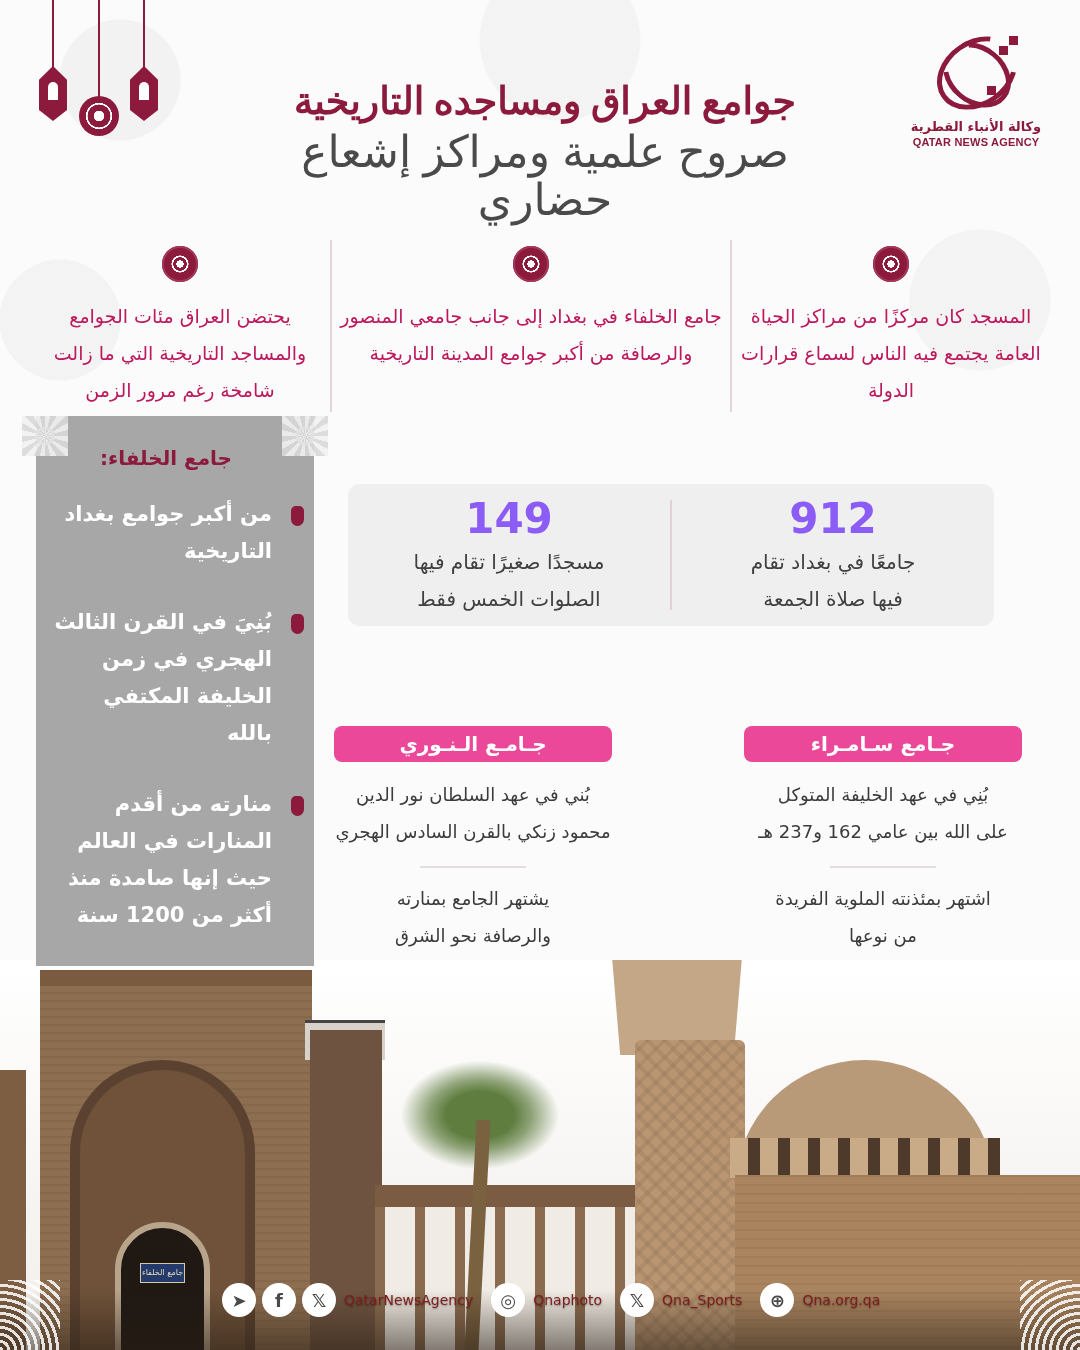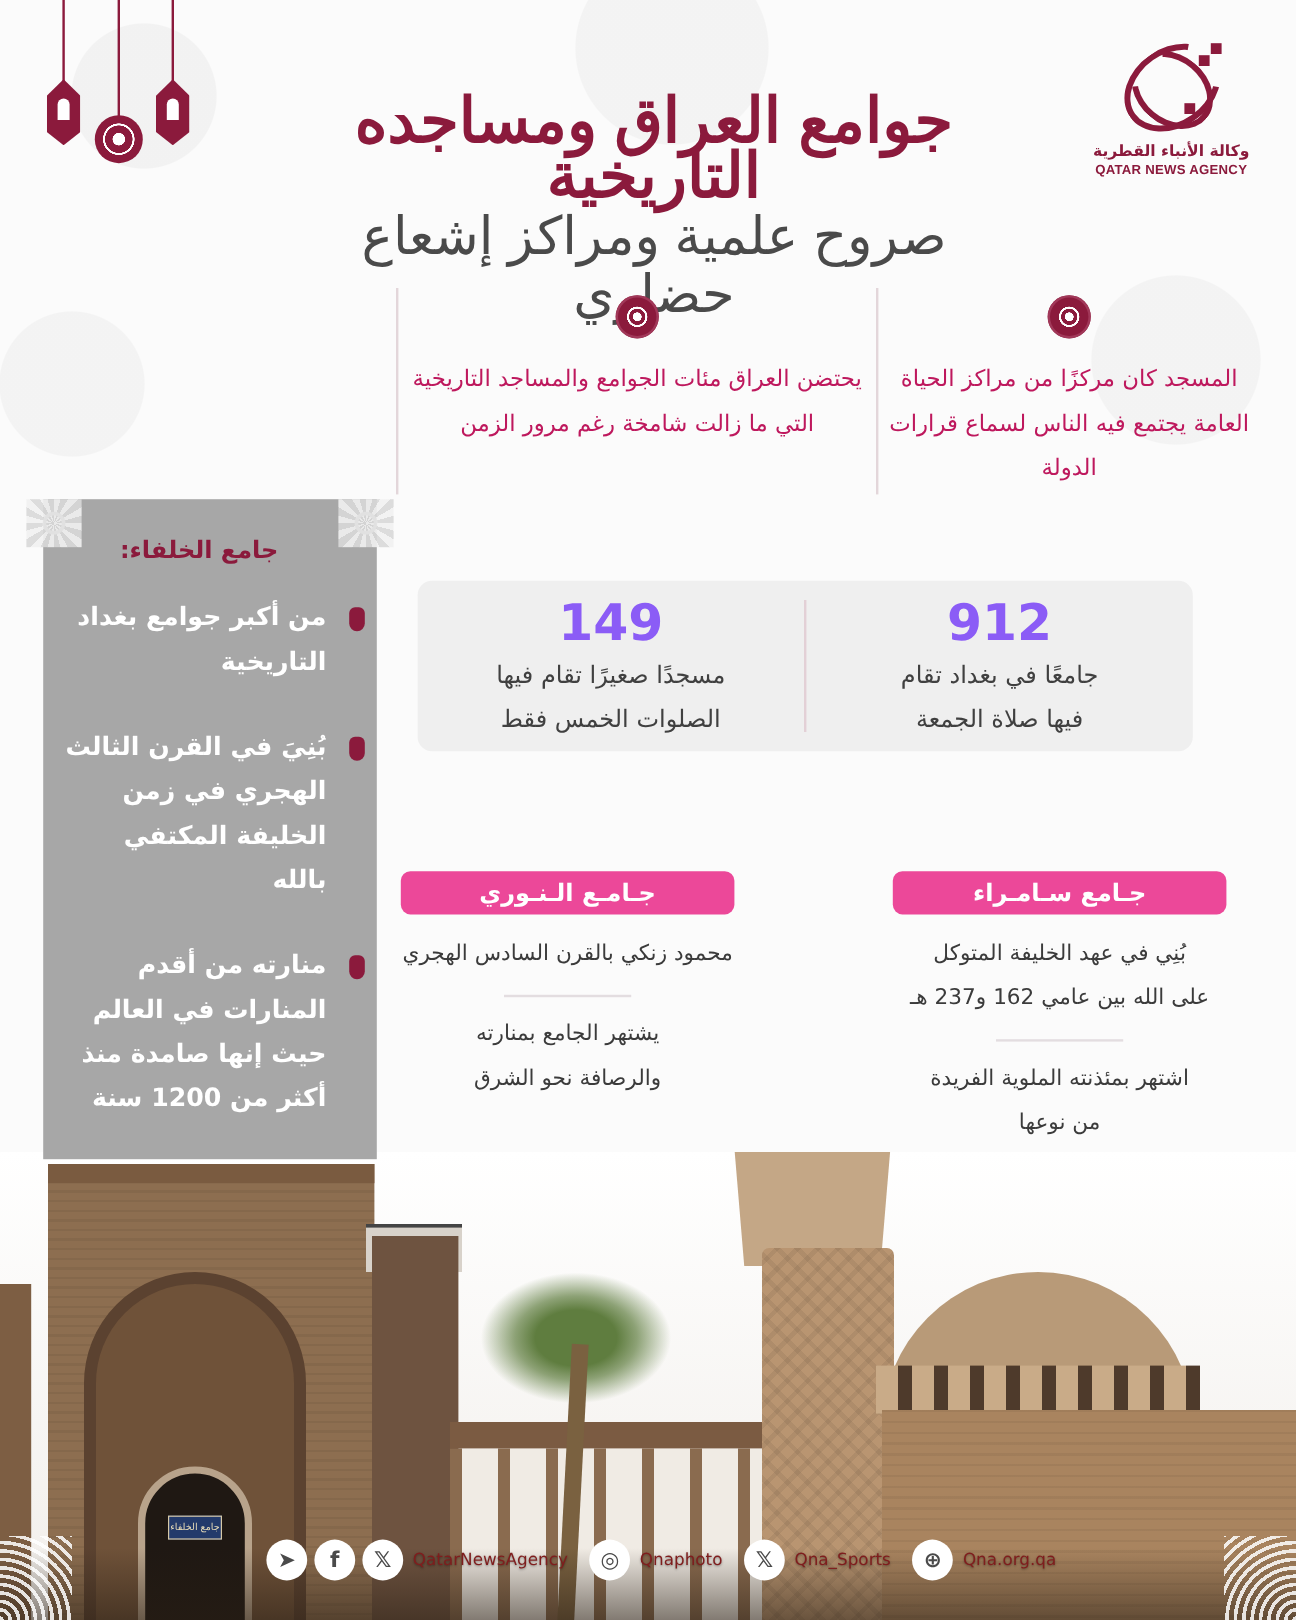--- a/index.html
+++ b/index.html
@@ -108,22 +108,22 @@
   .lanterns { position: absolute; left: 30px; top: 0; width: 140px; height: 160px; }
   .lantern-string { position: absolute; top: 0; width: 2px; background: #8b1a3c; }
   .lantern { position: absolute; background: #8b1a3c; }
   .lantern.side { width: 28px; height: 55px; border-radius: 14px 14px 4px 4px; clip-path: polygon(50% 0, 100% 25%, 100% 80%, 50% 100%, 0 80%, 0 25%); }
   .lantern.center { width: 40px; height: 40px; border-radius: 50%;
     background: radial-gradient(circle, #ffffff 0 18%, #8b1a3c 19% 40%, #ffffff 41% 46%, #8b1a3c 47%); }
   .lantern-window { position: absolute; left: 9px; top: 16px; width: 10px; height: 18px; background: #fff; border-radius: 5px 5px 0 0; }
 
   .title-block { position: absolute; left: 230px; top: 78px; width: 630px; text-align: center; }
   .title-main {
-    font-family: Liberation Sans, sans-serif; font-weight: bold;
-    font-size: 52px; color: #8b1a3c; line-height: 46px;
+    font-family: Liberation Serif, serif; font-weight: bold;
+    font-size: 38px; color: #8b1a3c; line-height: 46px;
   }
   .title-sub {
     font-family: Liberation Sans, sans-serif;
     font-size: 44px; color: #4a4a4a; line-height: 48px; margin-top: 4px;
   }
 
   .logo { position: absolute; right: 36px; top: 36px; width: 136px; height: 124px; text-align: center; }
   .logo-mark { position: relative; width: 100px; height: 80px; margin: 0 auto; }
   .logo-ring {
     position: absolute; border: 5px solid #8b1a3c; border-radius: 50%;
@@ -268,20 +268,24 @@
   </div>
 </div>
 
 <div class="facts">
   <div class="fact">
     <div class="fact-icon"></div>
     <div class="fact-text">المسجد كان مركزًا من مراكز الحياة العامة يجتمع فيه الناس لسماع قرارات الدولة</div>
   </div>
   <div class="fact">
     <div class="fact-icon"></div>
+    <div class="fact-text">جامع الخلفاء في بغداد إلى جانب جامعي المنصور والرصافة من أكبر جوامع المدينة التاريخية</div>
+  </div>
+  <div class="fact">
+    <div class="fact-icon"></div>
     <div class="fact-text">يحتضن العراق مئات الجوامع والمساجد التاريخية التي ما زالت شامخة رغم مرور الزمن</div>
   </div>
 </div>
 
 <div class="panel">
   <div class="panel-corner left"></div>
   <div class="panel-corner right"></div>
   <div class="panel-title">جامع الخلفاء:</div>
   <div class="panel-item">
     <span class="panel-bullet"></span>
@@ -318,20 +322,21 @@
     <div class="mosque-line">على الله بين عامي 162 و237 هـ</div>
   </div>
   <div class="mosque-sep"></div>
   <div class="mosque-line">اشتهر بمئذنته الملوية الفريدة</div>
   <div class="mosque-line">من نوعها</div>
 </div>
 
 <div class="mosque-col nouri">
   <div class="mosque-badge">جـامـع الـنـوري</div>
   <div class="mosque-lines-1">
+    <div class="mosque-line">بُني في عهد السلطان نور الدين</div>
     <div class="mosque-line">محمود زنكي بالقرن السادس الهجري</div>
   </div>
   <div class="mosque-sep"></div>
   <div class="mosque-line">يشتهر الجامع بمنارته</div>
   <div class="mosque-line">والرصافة نحو الشرق</div>
 </div>
 
 <div class="social">
   <span class="soc-icon">➤</span>
   <span class="soc-icon">f</span>

